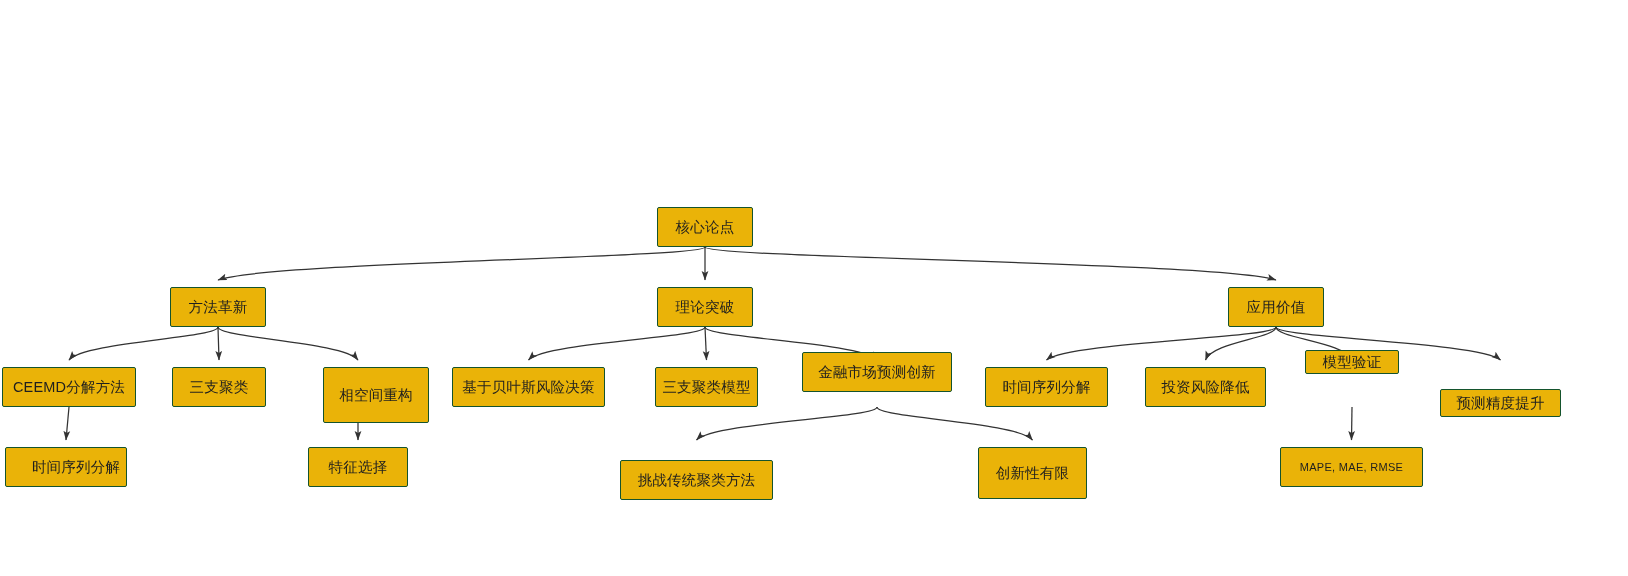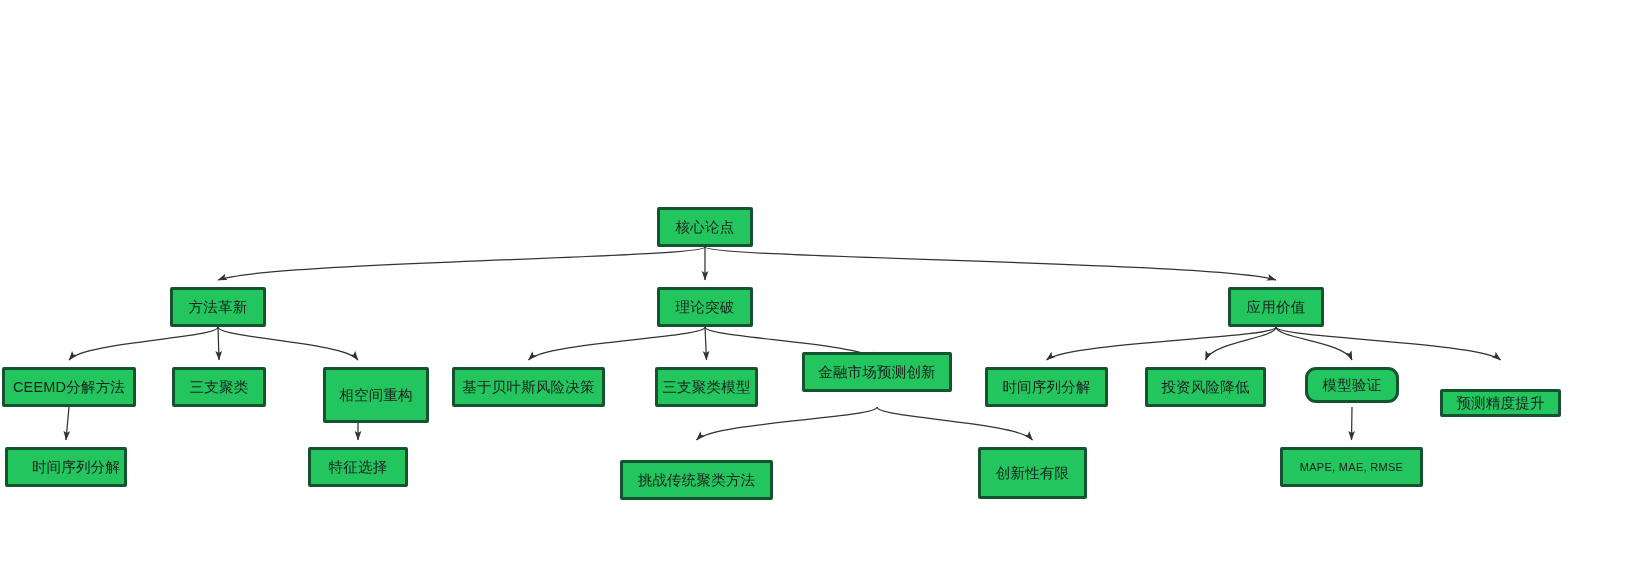--- a/index.html
+++ b/index.html
@@ -21,22 +21,22 @@
     left: 0; top: 0;
     width: 1628px;
     height: 576px;
     pointer-events: none;
   }
   .node {
     position: absolute;
     display: flex;
     align-items: center;
     justify-content: center;
-    background: #22c55e;
-    border: 3px solid #14532d;
+    background: #eab308;
+    border: 1px solid #14532d;
     border-radius: 2px;
     color: #1f1f1f;
     font-size: 14.5px;
     line-height: 1;
     white-space: nowrap;
     letter-spacing: 0.2px;
   }
   .node.latin { font-size: 11px; letter-spacing: 0.3px; }
 </style>
 </head>
@@ -100,21 +100,21 @@
       </div>
       <div class="node" style="left: 802px; top: 352px; width: 150px; height: 40px;">
         <span>金融市场预测创新</span>
       </div>
       <div class="node" style="left: 985px; top: 367px; width: 123px; height: 40px;">
         <span>时间序列分解</span>
       </div>
       <div class="node" style="left: 1145px; top: 367px; width: 121px; height: 40px;">
         <span>投资风险降低</span>
       </div>
-      <div class="node" style="left: 1305px; top: 367px; width: 94px; height: 36px; border-radius: 11px;">
+      <div class="node" style="left: 1305px; top: 350px; width: 94px; height: 24px;">
         <span>模型验证</span>
       </div>
       <div class="node" style="left: 1440px; top: 367px; width: 121px; height: 28px; margin-top: 22px;">
         <span>预测精度提升</span>
       </div>
       <div class="node" style="left: 5px; top: 447px; width: 122px; height: 40px; padding-left: 20px;">
         <span>时间序列分解</span>
       </div>
       <div class="node" style="left: 308px; top: 447px; width: 100px; height: 40px;">
         <span>特征选择</span>

